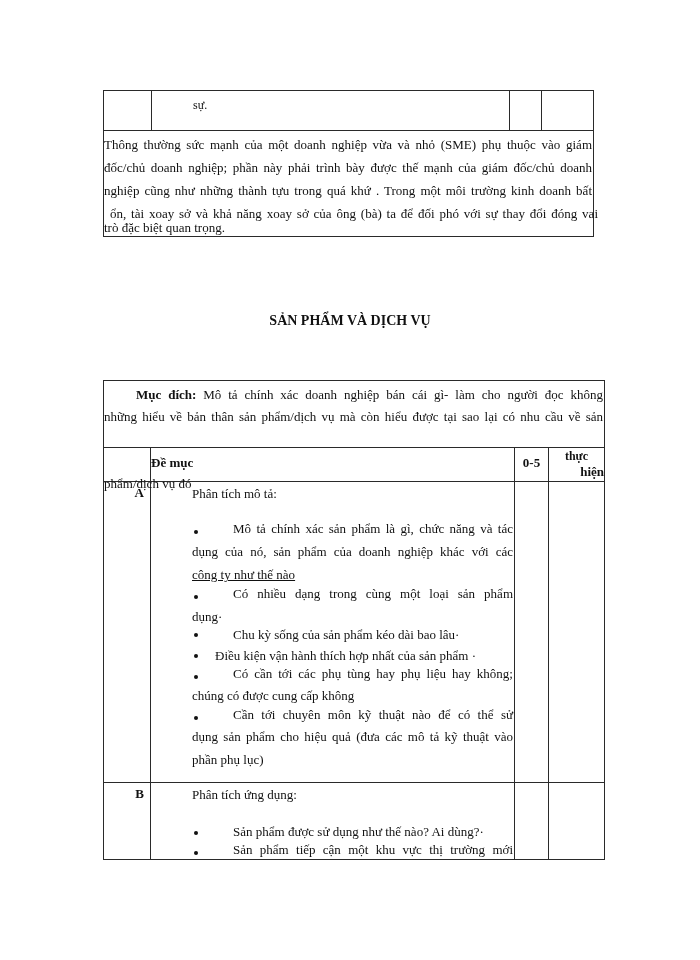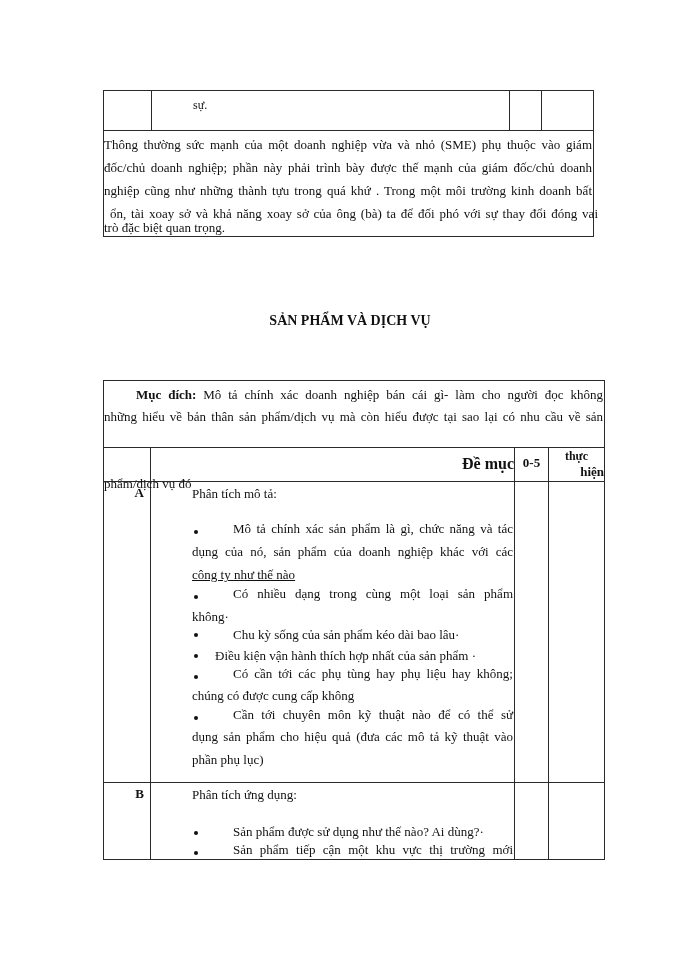--- a/index.html
+++ b/index.html
@@ -59,37 +59,37 @@
 
   <div>
     <div class="just" style="left:136px;top:383px;width:467px;">
       <span class="bold">Mục đích:</span>
       <span>Mô tả chính xác doanh nghiệp bán cái gì- làm cho người đọc không</span>
     </div>
     <div class="just" style="left:104px;top:405px;width:499px;">những hiểu về bản thân sản phẩm/dịch vụ mà còn hiểu được tại sao lại có nhu cầu về sản</div>
     <div class="txt" style="left:104px;top:426px;margin-top:48px;">phẩm/dịch vụ đó</div>
   </div>
 
-  <div class="abs bold" style="left:151px;width:363px;top:455px;text-align:right;font-size:16px;">Đề mục</div>
+  <div class="abs bold" style="left:151px;width:363px;top:455px;text-align:left;font-size:13px;">Đề mục</div>
   <div class="abs bold" style="left:515px;width:33px;top:455px;text-align:center;font-size:13px;">0-5</div>
   <div class="abs bold" style="left:549px;width:55px;top:448px;text-align:center;font-size:12px;line-height:16px;">thực</div>
   <div class="abs bold" style="left:549px;width:55px;top:464px;text-align:right;font-size:13px;line-height:16px;">hiện</div>
 
   <div>
     <div class="abs bold" style="left:104px;width:40px;top:485px;text-align:right;">A</div>
     <div class="txt" style="left:192px;top:484px;">Phân tích mô tả:</div>
 
     <div class="bullet" style="left:194px;top:530px;"></div>
     <div class="just" style="left:233px;top:517px;width:280px;">Mô tả chính xác sản phẩm là gì, chức năng và tác</div>
     <div class="just" style="left:192px;top:540px;width:321px;">dụng của nó, sản phẩm của doanh nghiệp khác với các</div>
     <div class="txt" style="left:192px;top:565px;text-decoration:underline;">công ty như thế nào</div>
 
     <div class="bullet" style="left:194px;top:595px;"></div>
     <div class="just" style="left:233px;top:582px;width:280px;">Có nhiều dạng trong cùng một loại sản phẩm</div>
-    <div class="txt" style="left:192px;top:607px;">không·</div>
+    <div class="txt" style="left:192px;top:607px;">dụng·</div>
 
     <div class="bullet" style="left:194px;top:633px;"></div>
     <div class="txt" style="left:233px;top:625px;">Chu kỳ sống của sản phẩm kéo dài bao lâu·</div>
 
     <div class="bullet" style="left:194px;top:654px;"></div>
     <div class="txt" style="left:215px;top:646px;">Điều kiện vận hành thích hợp nhất của sản phẩm ·</div>
 
     <div class="bullet" style="left:194px;top:675px;"></div>
     <div class="just" style="left:233px;top:662px;width:280px;">Có cần tới các phụ tùng hay phụ liệu hay không;</div>
     <div class="txt" style="left:192px;top:686px;">chúng có được cung cấp không</div>

